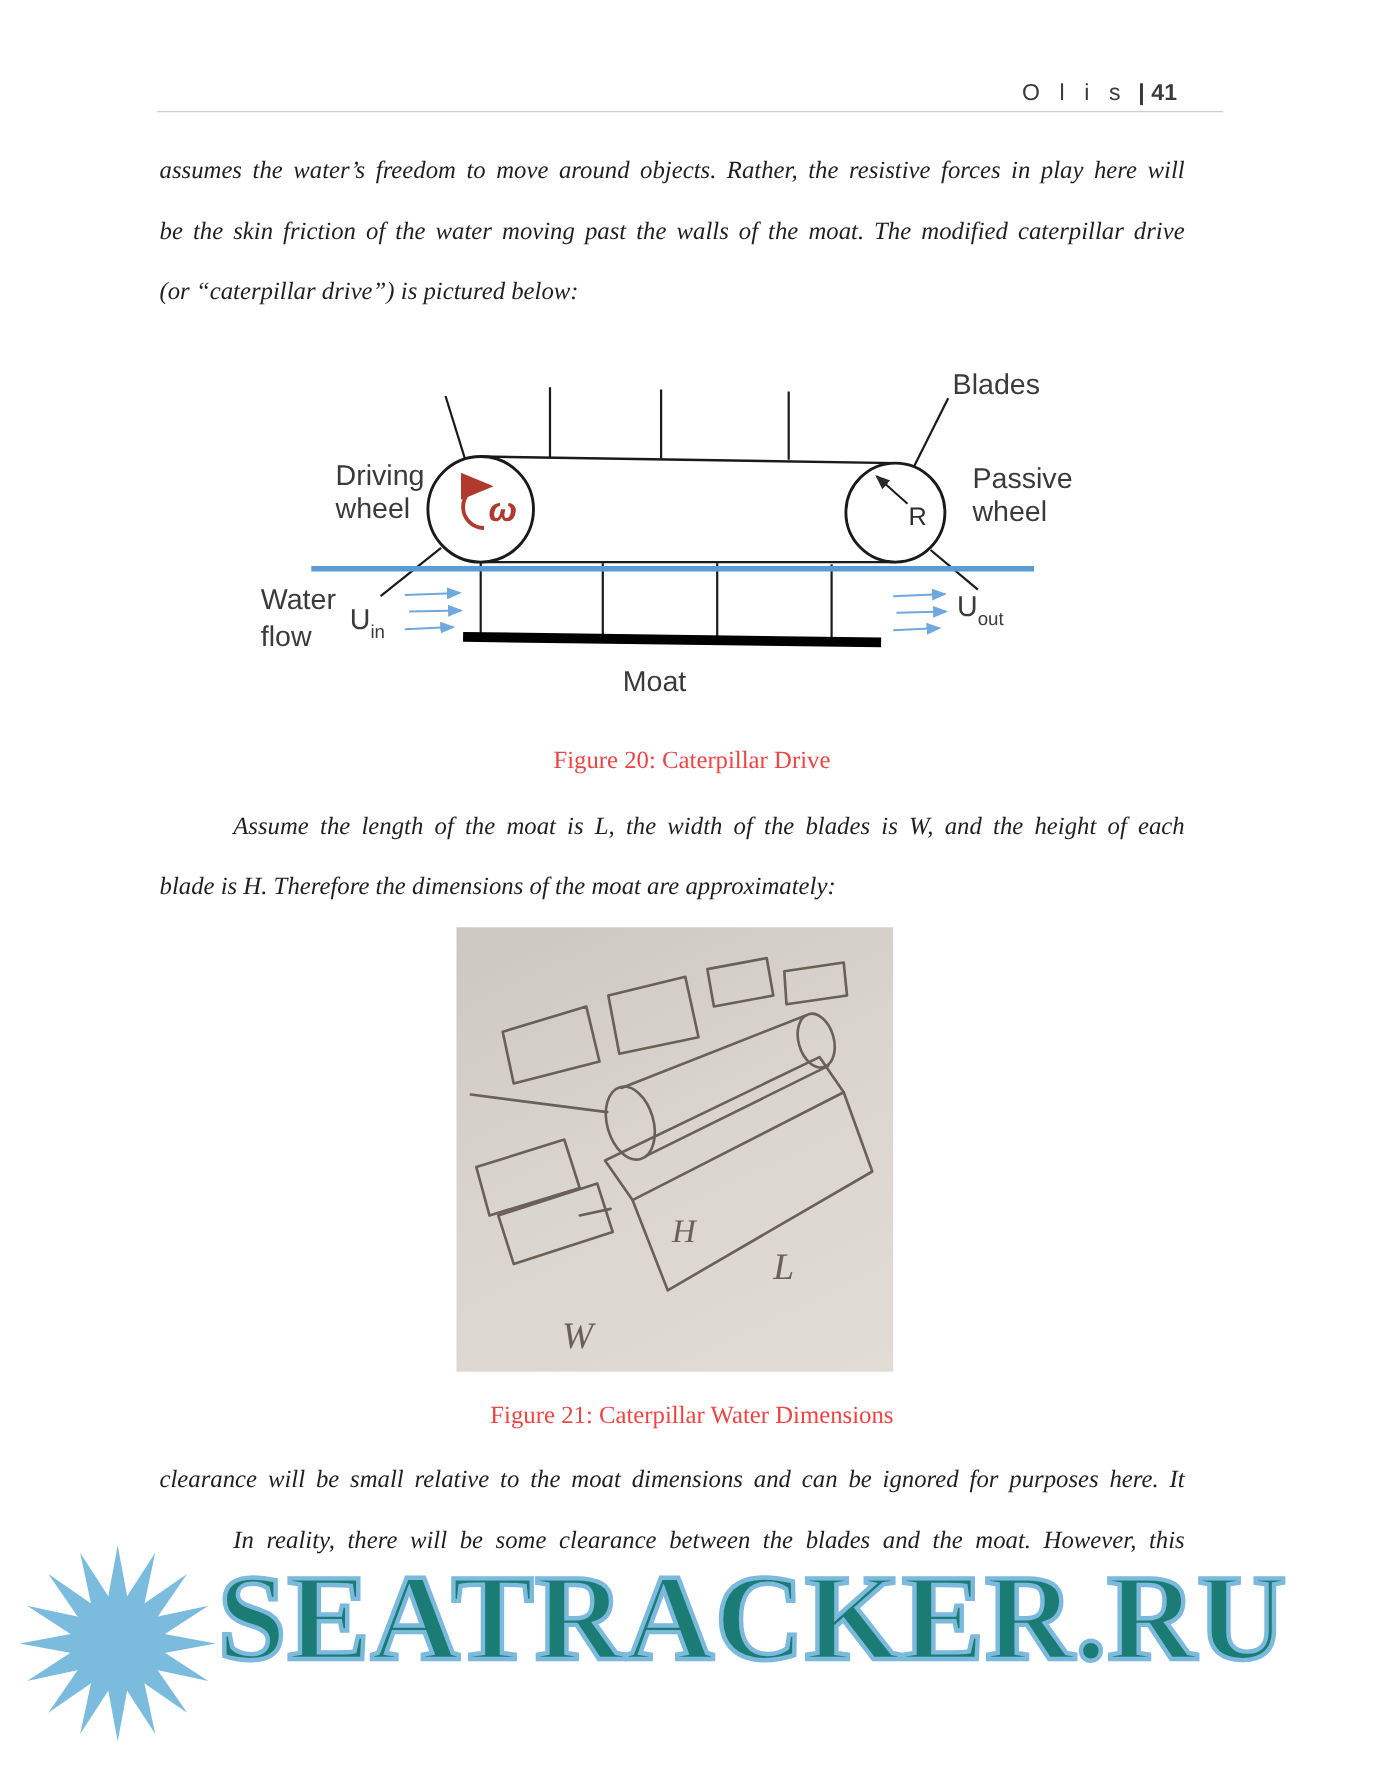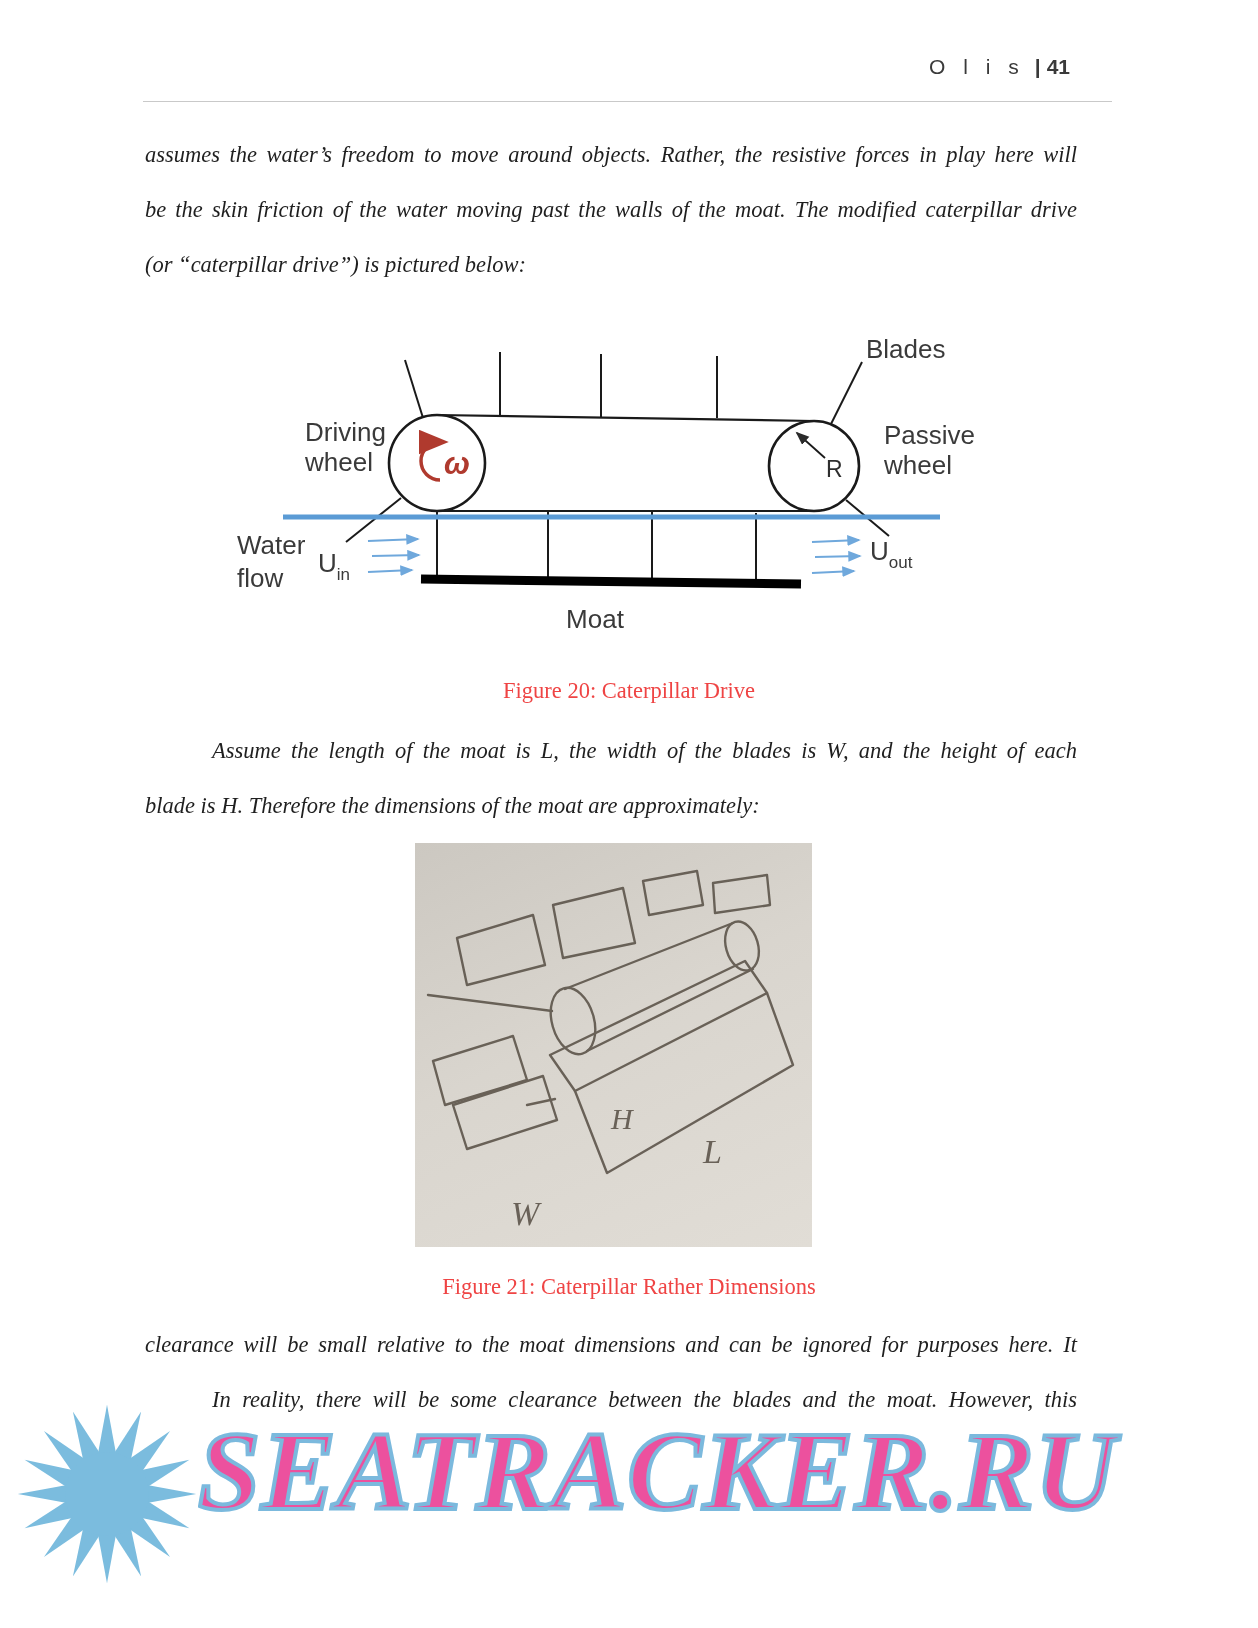--- a/index.html
+++ b/index.html
@@ -2,21 +2,21 @@
 <html><head>
 <meta charset="utf-8">
 <style>
   html,body { margin:0; padding:0; background:#ffffff; }
   .page {
     position:relative; width:1258px; height:1628px; background:#ffffff;
     font-family:"Liberation Serif", serif; color:#1f1f1f; overflow:hidden;
   }
   
   .page-header {
-    position:absolute; top:54px; right:188px; height:26px; line-height:26px;
+    position:absolute; top:72px; right:188px; height:26px; line-height:26px;
     font-family:"Liberation Sans", sans-serif; font-size:21px; color:#3a3a3a;
   }
   .hdr-author { letter-spacing:6px; }
   .hdr-div { margin:0 6px 0 10px; font-weight:bold; color:#3a3a3a; }
   .hdr-num { font-weight:bold; }
   .rule { position:absolute; top:101px; left:143px; width:969px; height:1px; background:#c9c9c9; }
 
   
   .para { position:absolute; left:145px; width:932px; font-size:22.5px; }
   .para > div { line-height:55px; height:55px; white-space:normal;font-style:italic; }
@@ -35,21 +35,21 @@
     position:absolute; left:415px; top:843px; width:397px; height:404px;
     background:linear-gradient(155deg,#ccc8c1 0%, #d9d5ce 45%, #e1ddd6 100%);
   }
 
   
   .watermark { position:absolute; left:0; top:1395px; width:1258px; height:233px; pointer-events:none; z-index:5; }
   .sun { position:absolute; left:16px; top:8px; width:182px; height:182px; opacity:0.95; }
   .wm-text {
     position:absolute; left:198px; top:20px; white-space:nowrap;
     font-family:"Liberation Serif", serif; font-weight:bold; font-size:112px; line-height:112px;
-    color:#ec4899; -webkit-text-stroke:4px #74b6dc; letter-spacing:1px; opacity:0.95;font-style:italic;
+    color:#0f766e; -webkit-text-stroke:4px #74b6dc; letter-spacing:1px; opacity:0.95;
   }
 </style>
 </head>
 <body>
 
 <div class="page">
 
   <header class="page-header">
     <span class="hdr-author">O l i s</span><span class="hdr-div">|</span><span class="hdr-num">41</span>
   </header>
@@ -166,21 +166,21 @@
         <path d="M 160 248 L 135 212 L 330 118 L 352 150"></path>
       </g>
       <g fill="#5D554B" font-family="Liberation Serif, serif" font-style="italic" opacity="0.9">
         <text x="196" y="286" font-size="30">H</text>
         <text x="288" y="320" font-size="34">L</text>
         <text x="96" y="382" font-size="34">W</text>
       </g>
     </svg>
   </div>
 
-  <div class="caption" style="top:1272px">Figure 21: Caterpillar Rather Dimensions</div>
+  <div class="caption" style="top:1272px">Figure 21: Caterpillar Water Dimensions</div>
 
   <div class="para" style="top:1317px">
     <div class="jline">clearance will be small relative to the moat dimensions and can be ignored for purposes here. It</div>
     <div class="jline indent">In reality, there will be some clearance between the blades and the moat. However, this</div>
   </div>
 
   <div class="watermark">
     <svg class="sun" viewBox="0 0 200 200">
       <g fill="#74B9DD">
         <g>

